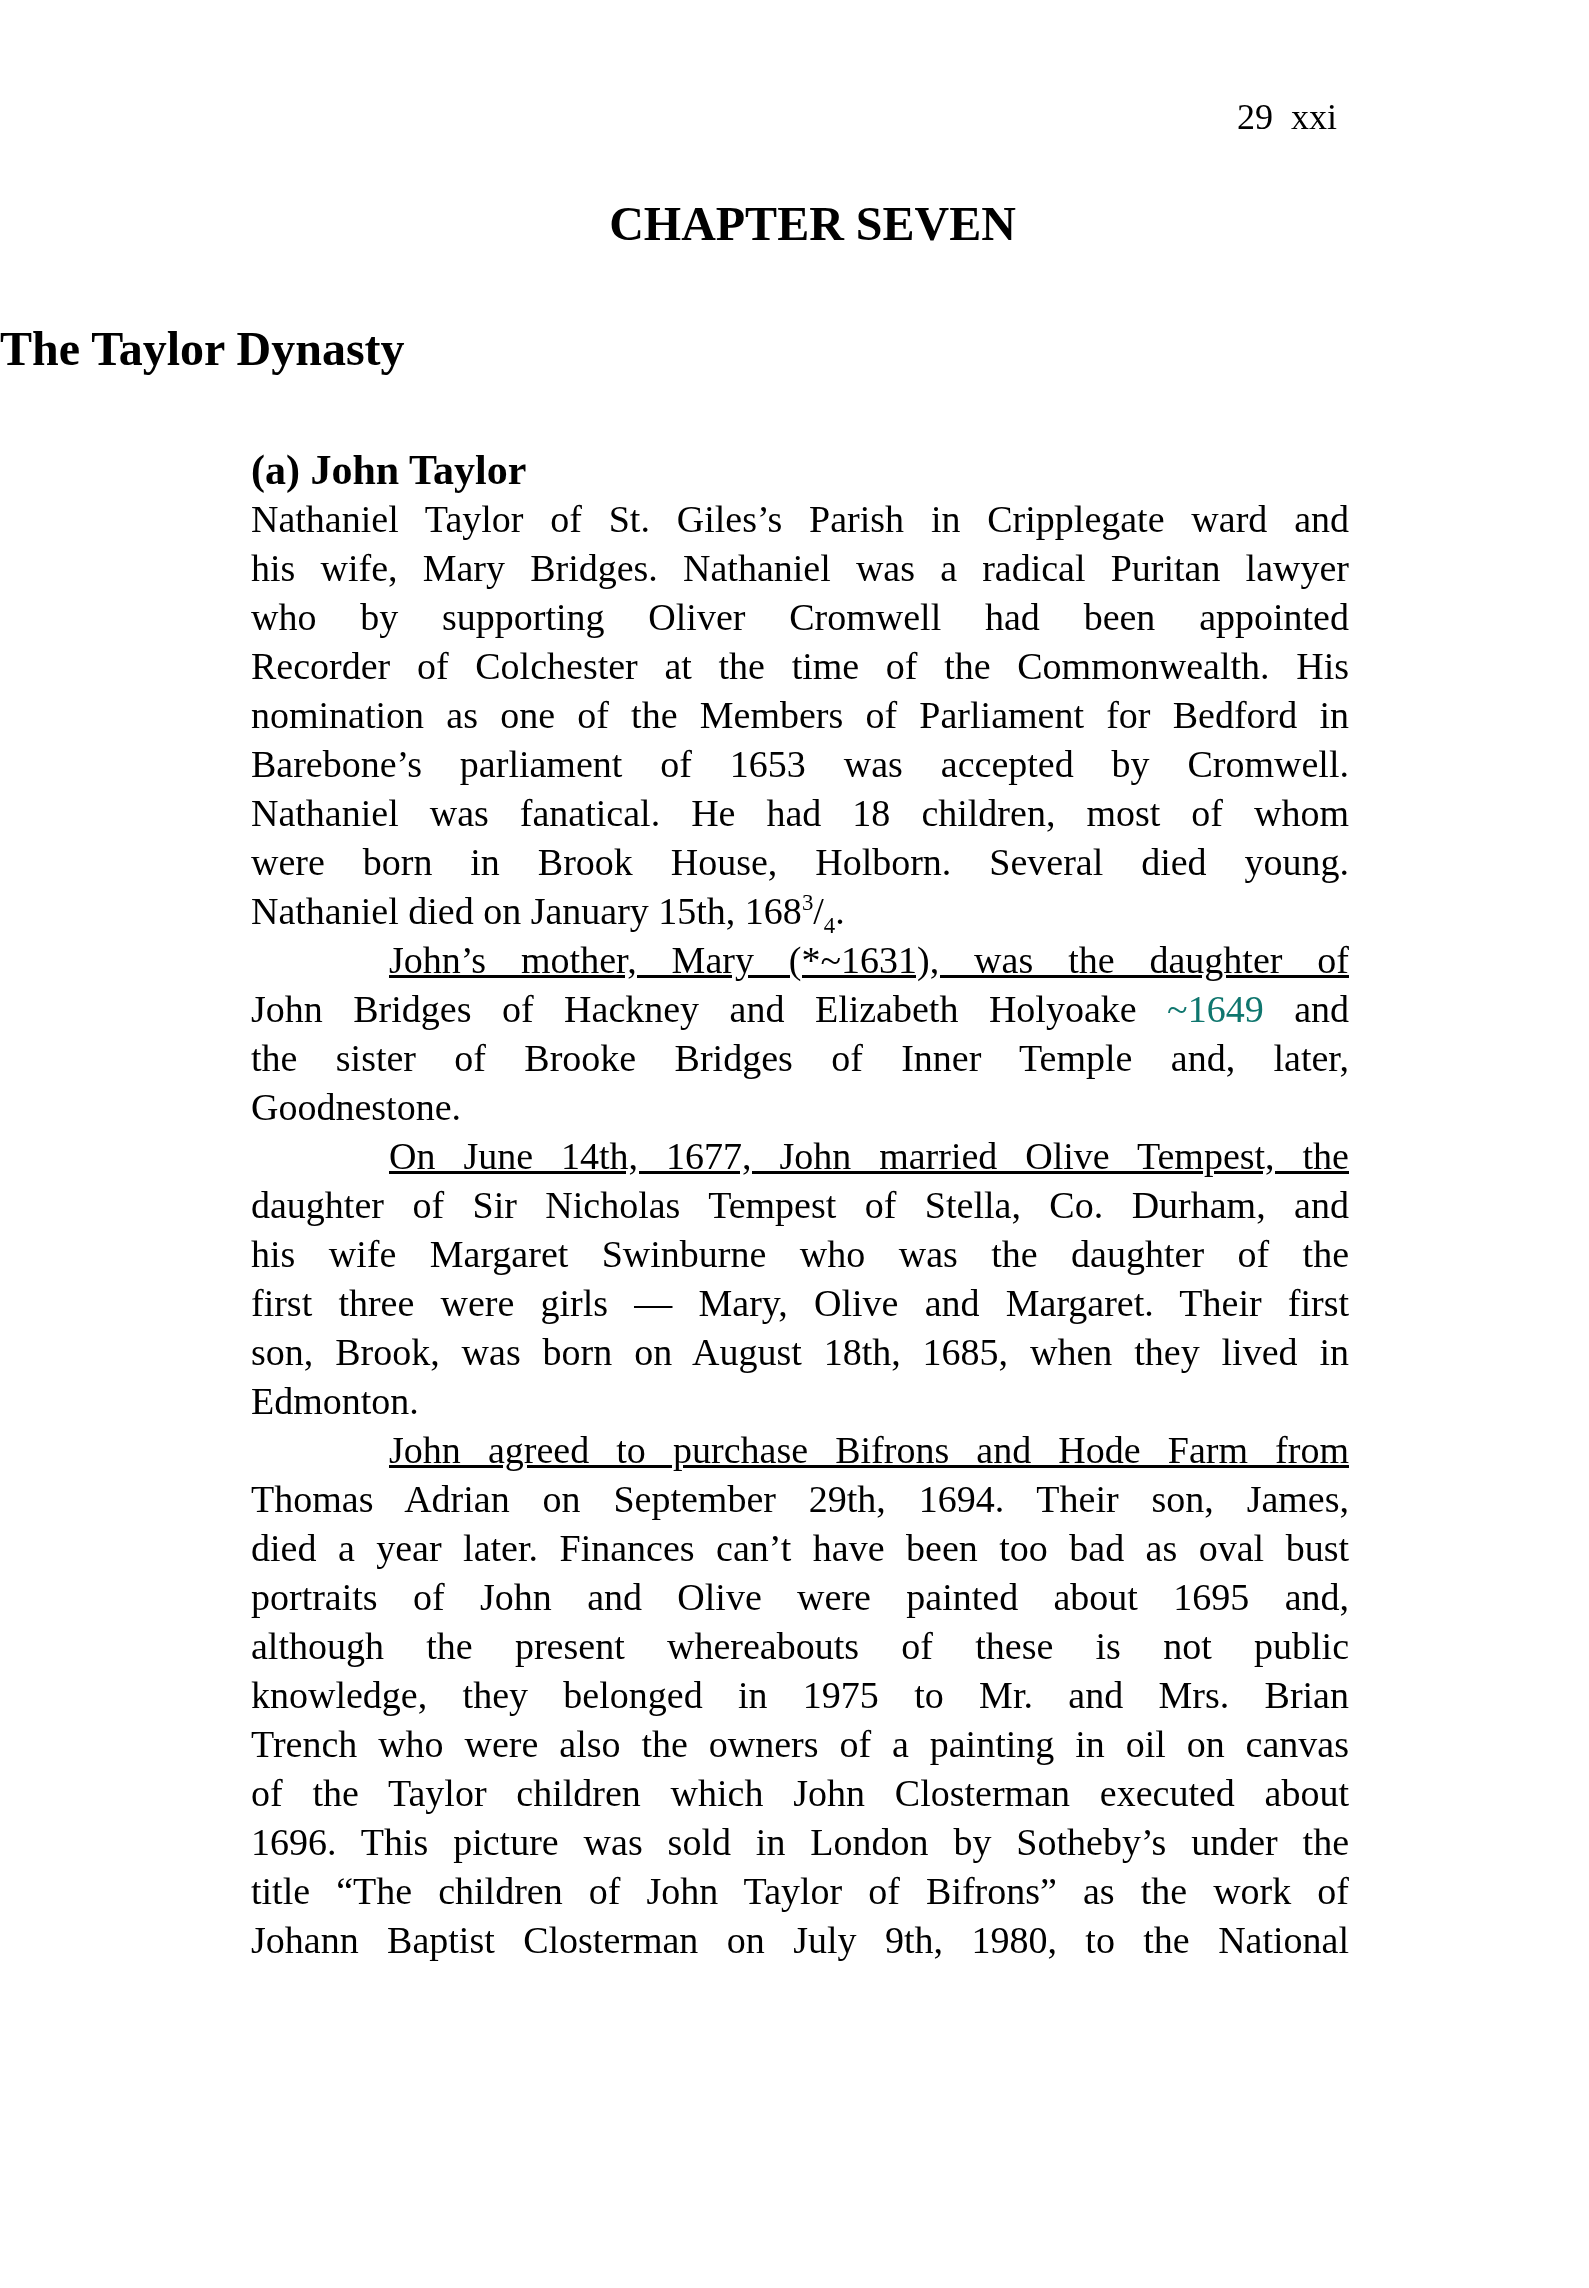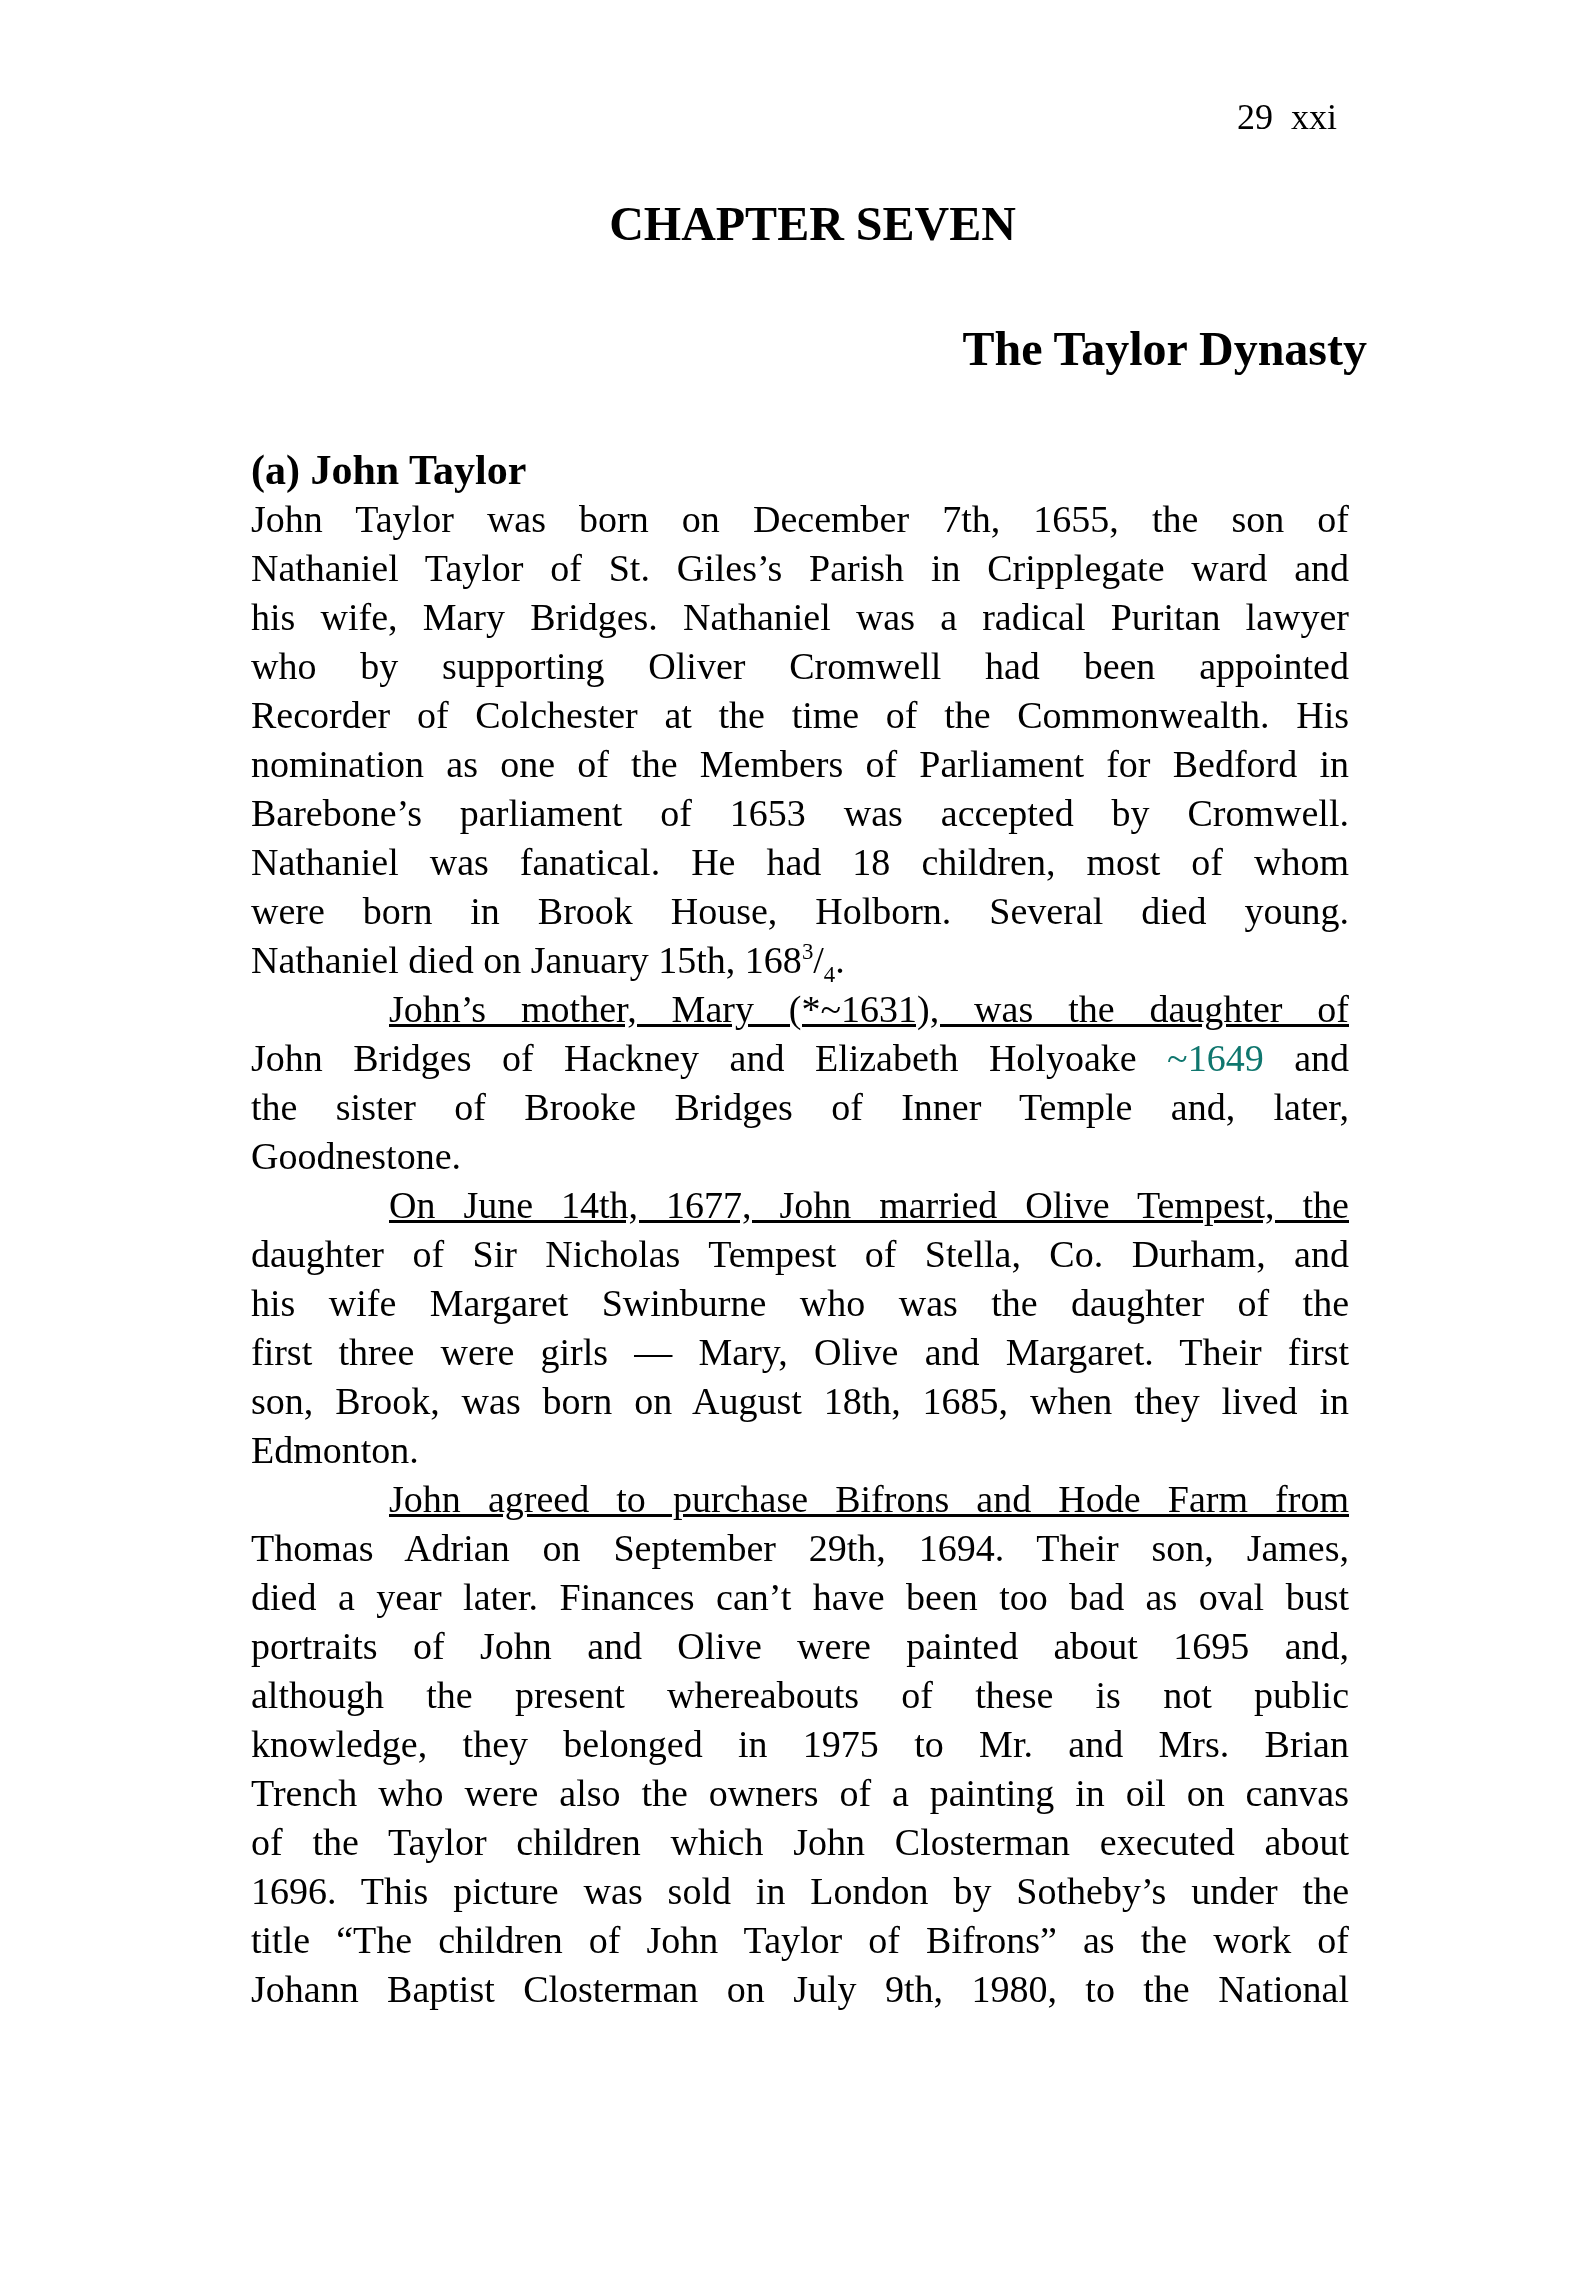--- a/index.html
+++ b/index.html
@@ -9,21 +9,21 @@
   }
   .page-number {
     position: absolute; top: 96px; left: 1237px;
     font-size: 36px; white-space: pre;
   }
   .chapter-title {
     position: absolute; top: 196px; left: 0; width: 1589px; text-align: center;
     font-size: 48px; font-weight: bold; margin-left: 18px;
   }
   .book-title {
-    position: absolute; top: 321px; left: 0; width: 1367px; text-align: right;
+    position: absolute; top: 321px; left: 0; width: 1367px; text-align: left;
     font-size: 48px; font-weight: bold;
   }
   .section-heading {
     position: absolute; top: 446px; left: 251px;
     font-size: 42px; font-weight: bold;
   }
   .body-text {
     position: absolute; top: 495px; left: 251px; width: 1098px;
     font-size: 38px; line-height: 49px;
   }
@@ -40,21 +40,20 @@
 <body>
 
 <div class="page-number">29  xxi</div>
 <div class="chapter-title">CHAPTER SEVEN</div>
 <div class="book-title">The Taylor Dynasty</div>
 <div class="section-heading">(a) John Taylor</div>
 
 <div class="body-text">
 
   <div>
-    <span class="line">John Taylor was born on December 7th, 1655, the son of</span>
     <span class="line">Nathaniel Taylor of St. Giles’s Parish in Cripplegate ward and</span>
     <span class="line">his wife, Mary Bridges. Nathaniel was a radical Puritan lawyer</span>
     <span class="line">who by supporting Oliver Cromwell had been appointed</span>
     <span class="line">Recorder of Colchester at the time of the Commonwealth.  His</span>
     <span class="line">nomination as one of the Members of Parliament for Bedford in</span>
     <span class="line">Barebone’s parliament of 1653 was accepted by Cromwell.</span>
     <span class="line">Nathaniel was fanatical.  He had 18 children, most of whom</span>
     <span class="line">were born in Brook House, Holborn.   Several died young.</span>
     <span class="line last"><span>Nathaniel died on January 15th, 168</span><sup>3</sup><span>/</span><sub>4</sub><span>.</span></span>
   </div>

